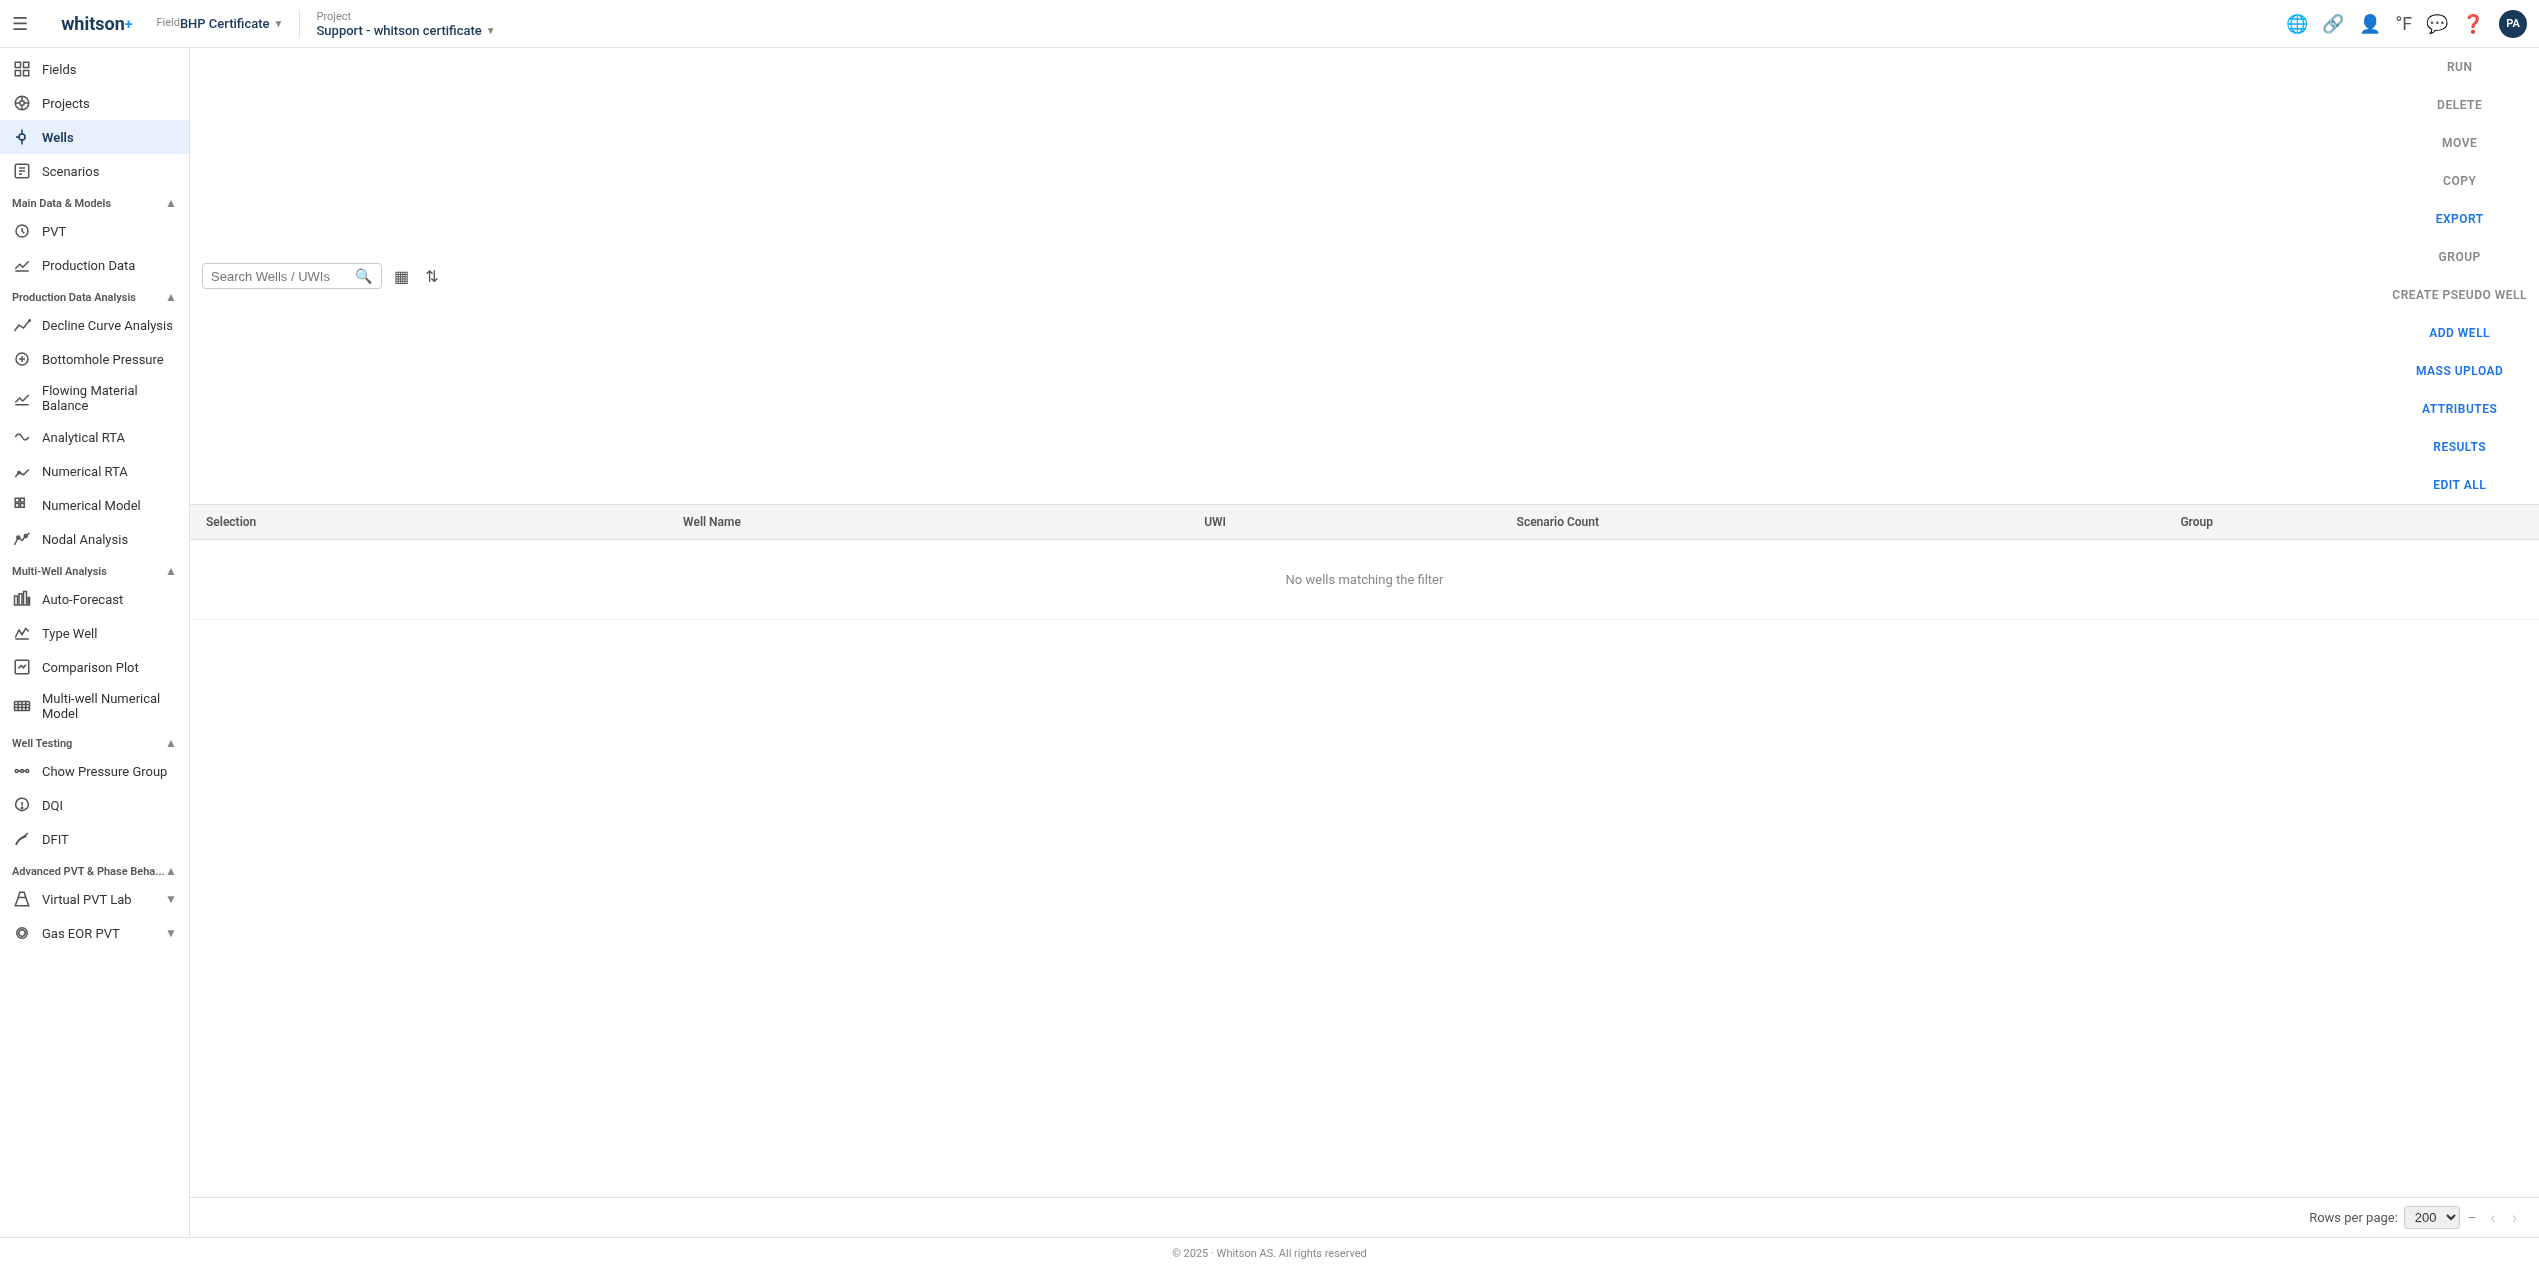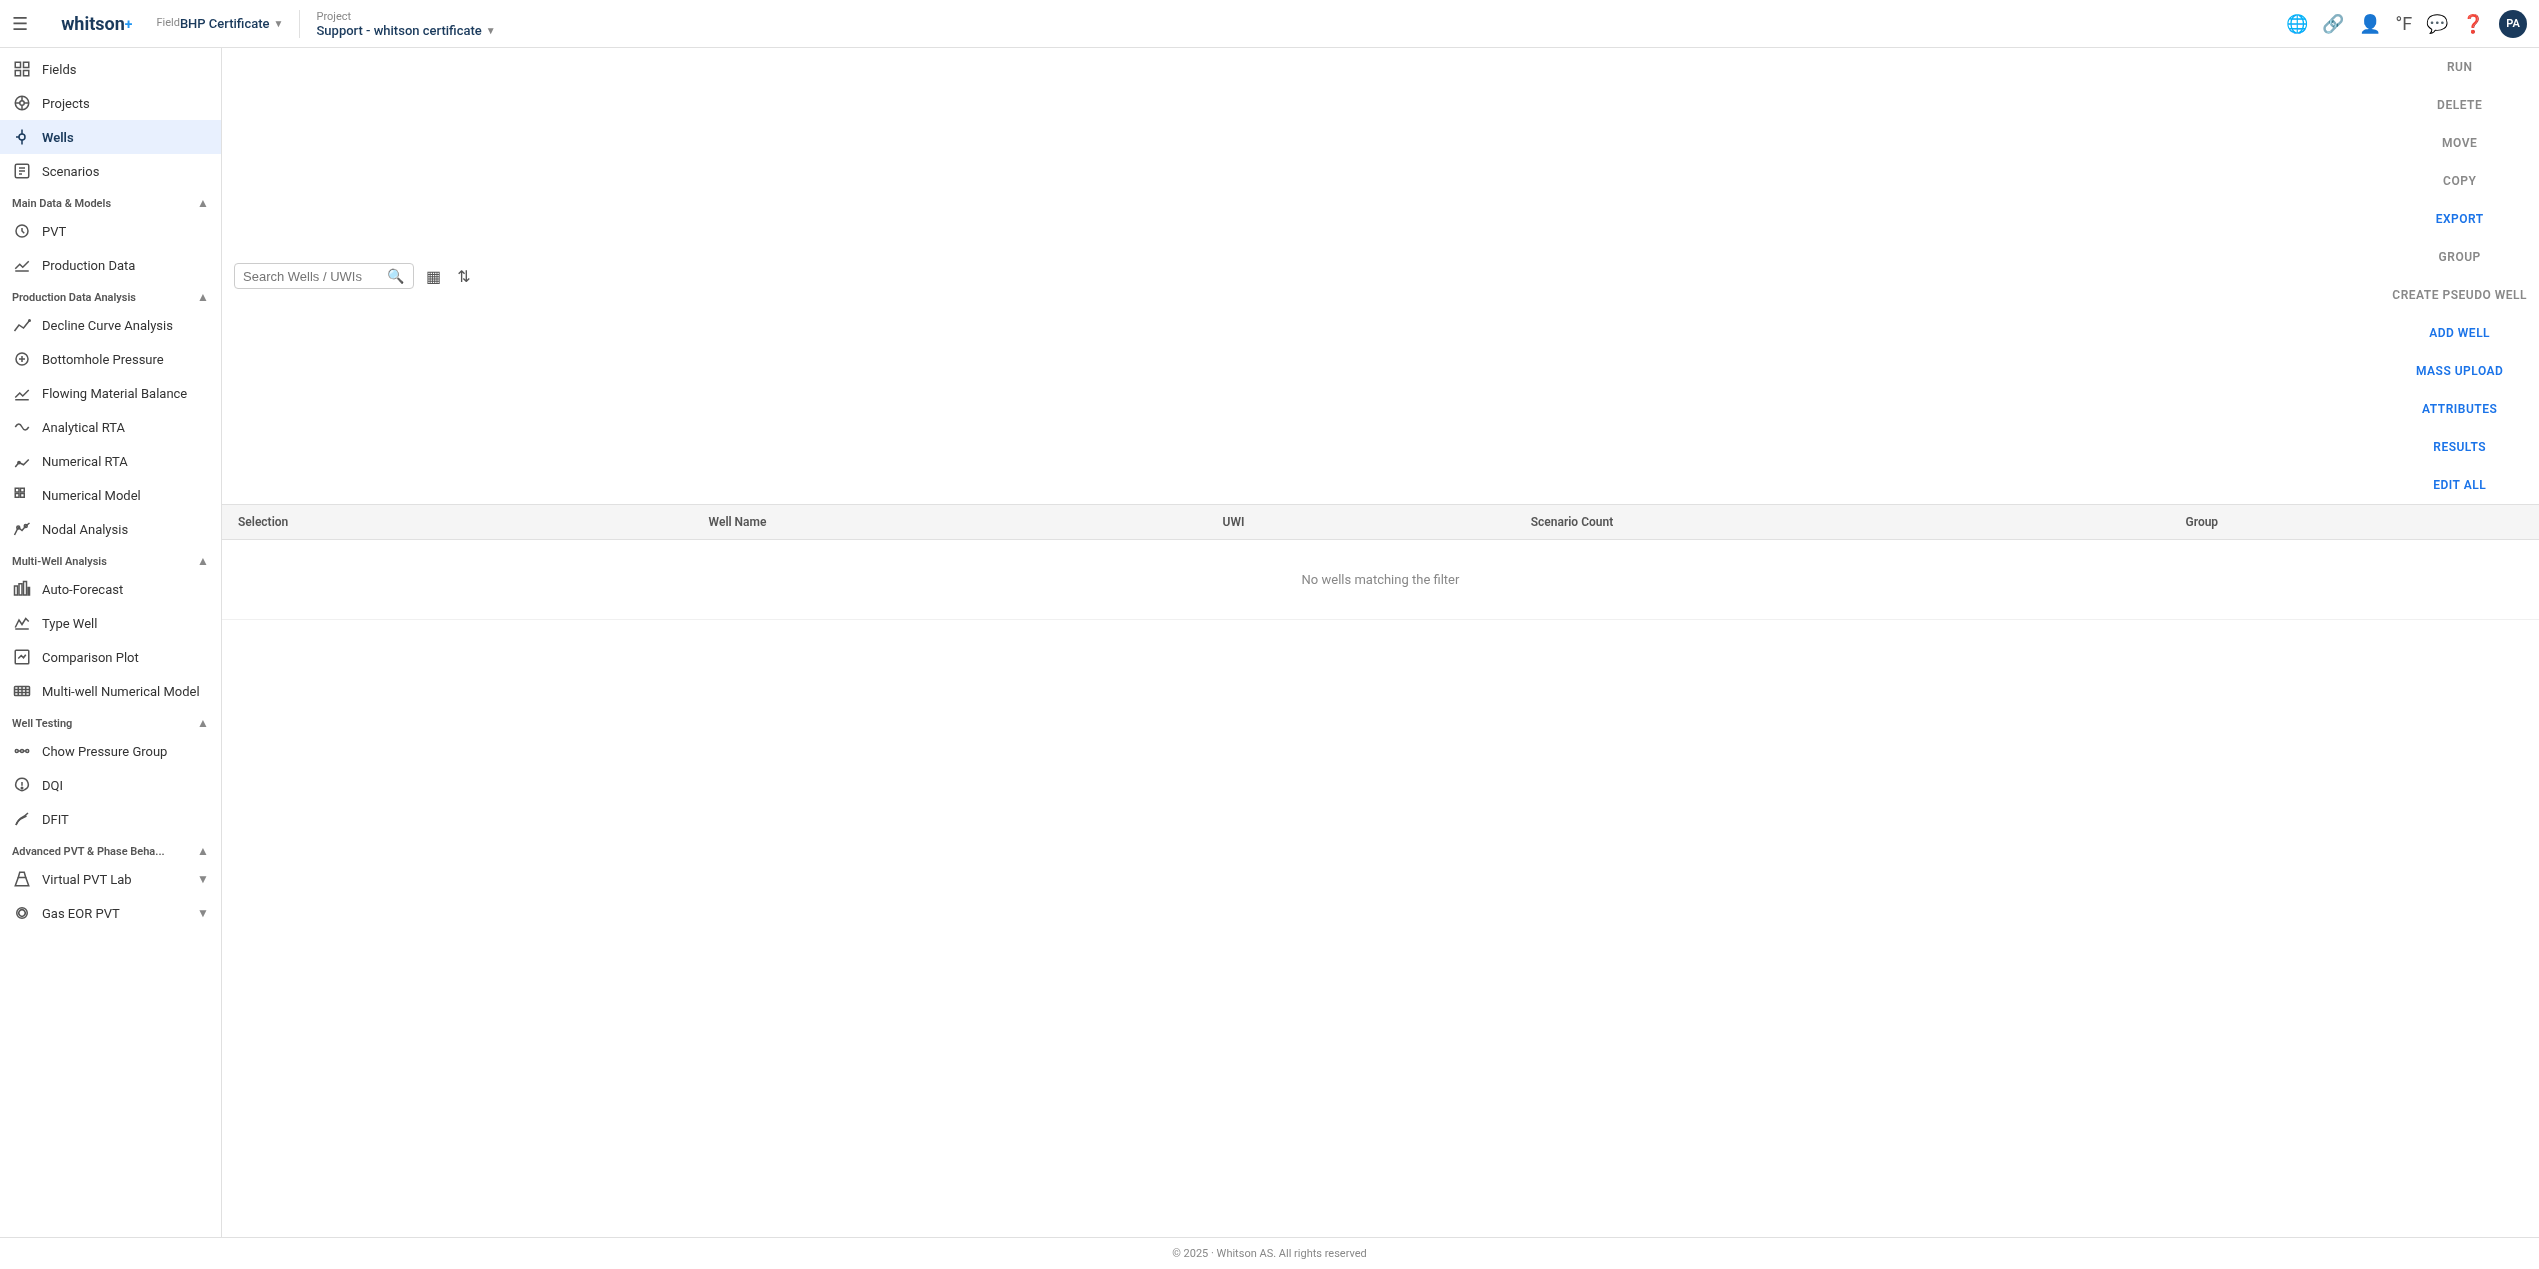--- a/index.html
+++ b/index.html
@@ -23,21 +23,21 @@
     .select-arrow { font-size: 10px; color: #888; }
     .header-right { display: flex; align-items: center; gap: 14px; margin-left: auto; }
     .header-icon { font-size: 18px; color: #555; cursor: pointer; }
     .avatar { width: 28px; height: 28px; border-radius: 50%; background: #1a3a5c; color: #fff; display: flex; align-items: center; justify-content: center; font-size: 11px; font-weight: 600; }
 
     
     .main-layout { display: flex; flex: 1; overflow: hidden; }
 
     
     .sidebar {
-      width: 222px; flex-shrink: 0; border-right: 1px solid #e0e0e0;
+      width: 190px; flex-shrink: 0; border-right: 1px solid #e0e0e0;
       background: #fff; overflow-y: auto; padding-bottom: 16px;
     }
     .sidebar-section { }
     .sidebar-section-header {
       display: flex; align-items: center; justify-content: space-between;
       padding: 8px 12px 4px 12px; font-size: 11px; font-weight: 600;
       color: #555; text-transform: none; letter-spacing: 0;
     }
     .sidebar-section-toggle { font-size: 12px; color: #888; cursor: pointer; }
     .sidebar-item {
@@ -453,18 +453,33 @@
           </tr>
         </thead>
         <tbody>
           <tr>
             <td colspan="5" class="empty-message">No wells matching the filter</td>
           </tr>
         </tbody>
       </table>
     </div>
 
+    <div class="pagination-bar">
+      <div class="rows-per-page">
+        <span>Rows per page:</span>
+        <select class="rows-select">
+          <option>200</option>
+          <option>50</option>
+          <option>100</option>
+        </select>
+      </div>
+      <span class="page-info">–</span>
+      <div class="page-nav">
+        <button class="page-nav-btn" disabled="">‹</button>
+        <button class="page-nav-btn" disabled="">›</button>
+      </div>
+    </div>
   </div>
 </div>
 
 <div class="footer">
   <span>© 2025 · Whitson AS. All rights reserved</span>
 </div>
 
 </body></html>

